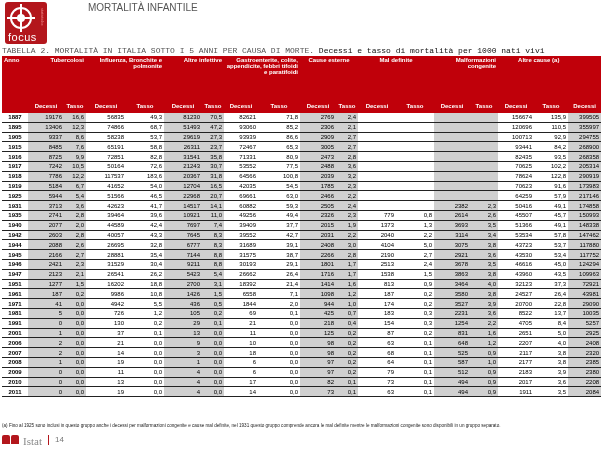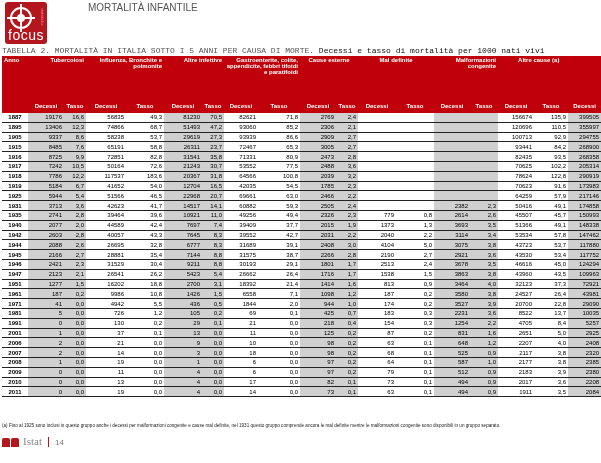--- a/index.html
+++ b/index.html
@@ -2,38 +2,38 @@
 <html><head>
 <meta charset="utf-8">
 <style>
   html, body { margin: 0; padding: 0; background: #ffffff; }
   body { width: 601px; height: 463px; position: relative; overflow: hidden; font-family: "Liberation Sans", sans-serif; color: #000; }
   .logo { position: absolute; left: 5px; top: 2px; width: 42px; height: 42px; background: #b3161c; border-radius: 3px; overflow: hidden; }
   .logo .ring { position: absolute; left: 5px; top: 5px; width: 22px; height: 22px; border: 2px solid #fff; border-radius: 50%; box-sizing: border-box; }
   .logo .dot { position: absolute; left: 12px; top: 12px; width: 8px; height: 8px; background: #fff; border-radius: 50%; }
   .logo .hl { position: absolute; left: 2px; top: 15px; width: 28px; height: 2px; background: #fff; }
   .logo .vl { position: absolute; left: 15px; top: 2px; width: 2px; height: 28px; background: #fff; }
-  .logo .txt { position: absolute; left: 3px; bottom: 1px; font-size: 14px; color: #fff; letter-spacing: 0.5px; margin-top: 26px; }
+  .logo .txt { position: absolute; left: 3px; bottom: 1px; font-size: 11px; color: #fff; letter-spacing: 0.5px; margin-top: 26px; }
   .logo .side { position: absolute; right: 2px; top: 6px; font-size: 4px; color: #e88; writing-mode: vertical-rl; }
   .section-title { position: absolute; left: 52px; top: 2px; font-size: 10px; color: #555; padding-left: 36px; }
   .table-title { position: absolute; left: 2px; top: 46px; font-size: 8px; color: #555; white-space: nowrap; font-family: Liberation Mono, monospace; }
   .table-title .sub { color: #111; }
   .tbl-wrap { position: absolute; left: 2px; top: 56px; width: 597px; }
   table { border-collapse: collapse; width: 597px; table-layout: fixed; font-size: 6px; }
   thead th { background: #c0000a; color: #fff; font-weight: bold; vertical-align: top; padding: 1px 2px; height: 8px; }
   thead tr.grp th { height: 44px; font-size: 6px; }
   thead tr.sub th { font-size: 6px; text-align: center; padding-bottom: 2px; }
   thead tr.grp th.cat { text-align: right; }
   thead tr.grp th.anno { text-align: left; }
   tbody td { height: 8.8px; padding: 0 2px; text-align: right; border-bottom: 1px solid #222; line-height: 8px; }
   tbody td.yr { text-align: center; font-weight: bold; background: #fff; }
   tbody td.g { background: #d0d0d0; }
   tbody td.w { background: #fff; }
   .footnote { position: absolute; left: 2px; top: 423px; font-size: 4.6px; color: #222; white-space: nowrap; }
-  .footer { position: absolute; left: 2px; top: 435px; display: flex; align-items: flex-end; }
+  .footer { position: absolute; left: 2px; top: 435px; display: flex; align-items: flex-start; }
   .istat-logo { width: 18px; height: 9px; display: flex; gap: 1px; }
   .istat-logo span { display: block; width: 8px; height: 9px; background: #b3161c; border-radius: 2px 2px 0 0; }
   .istat-word { font-family: "Liberation Serif", serif; font-size: 11px; color: #8a8a8a; margin-left: 3px; }
   .sep { width: 1px; height: 10px; background: #b3161c; margin: 0 6px 0 6px; }
   .pagenum { font-size: 8px; color: #777; }
 </style>
 </head>
 <body>
 
 <div class="logo">

